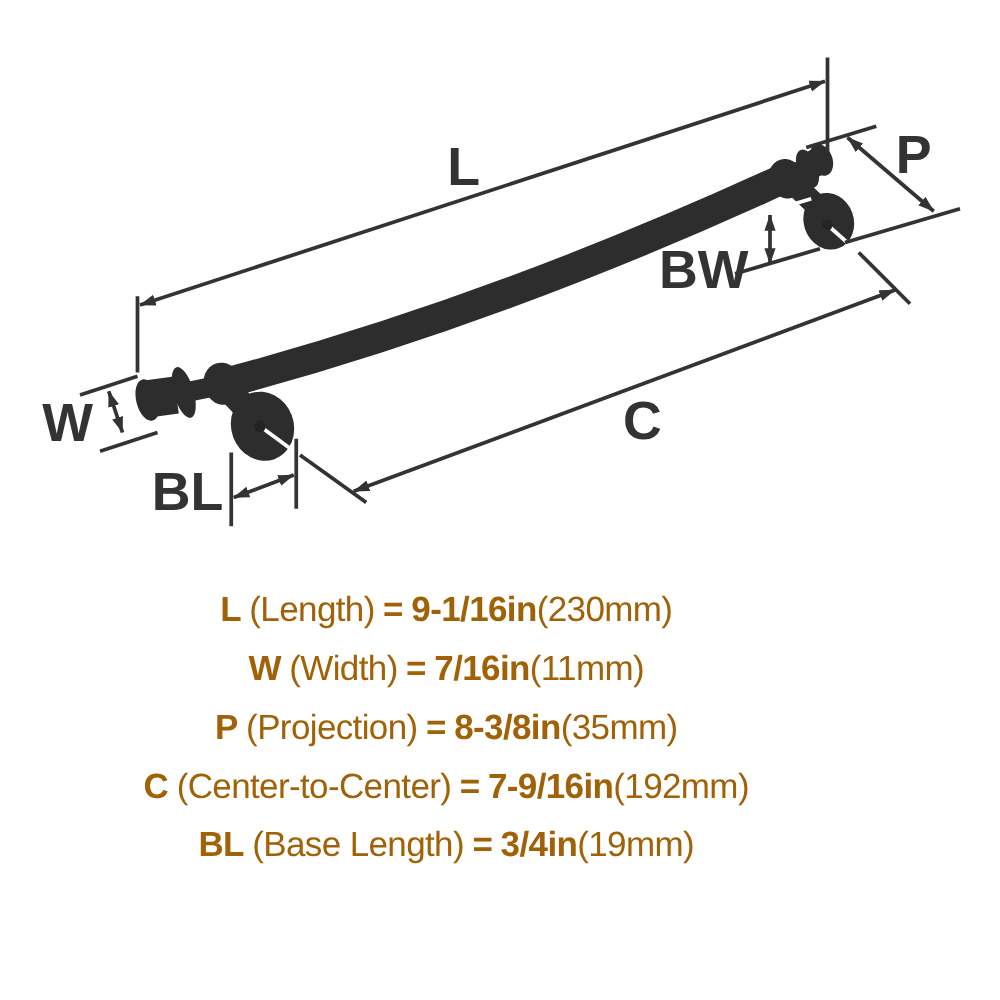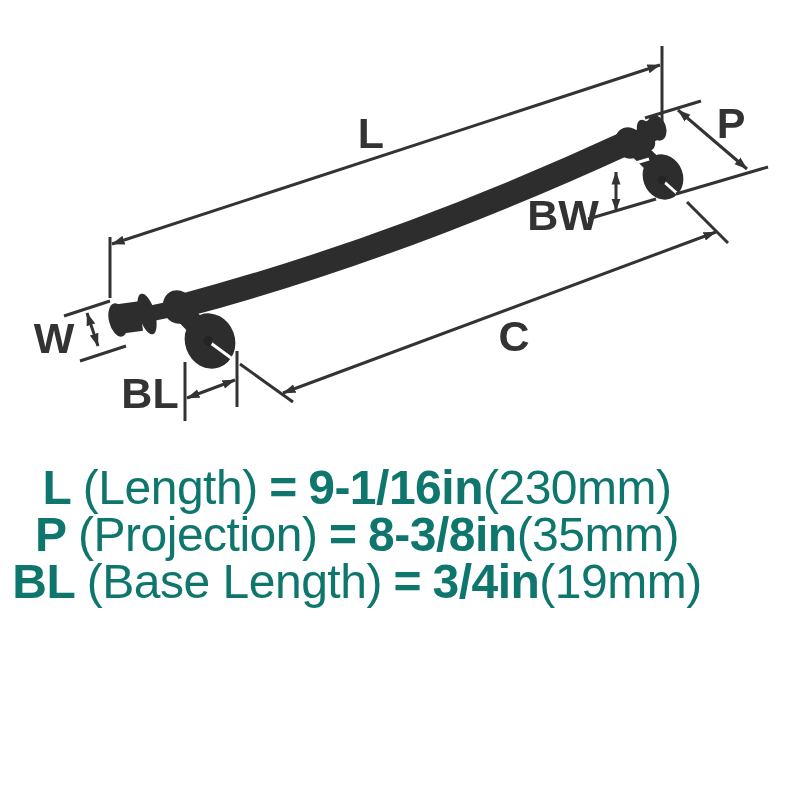--- a/index.html
+++ b/index.html
@@ -22,24 +22,24 @@
     font-size: 43px;
     fill: #333333;
     text-anchor: middle;
   }
   .specs {
     position: absolute;
     top: 464px;
     left: 0;
     width: 714px;
     text-align: center;
-    font-size: 48px;
+    font-size: 28px;
     line-height: 47px;
     letter-spacing: -0.5px;
-    color: #0f766e;
+    color: #a16207;
     white-space: nowrap;
   }
   .spec-row { height: 47px; }
   .spec-abbr { font-weight: bold; }
   .spec-name { font-weight: normal; margin-left: 0.24em; }
   .spec-eq   { font-weight: bold; margin-left: 0.24em; margin-right: 0.24em; }
   .spec-in   { font-weight: bold; }
   .spec-mm   { font-weight: normal; }
 </style>
 </head>
@@ -113,16 +113,18 @@
       <text class="dim-label" x="54" y="353">W</text>
       <text class="dim-label" x="731" y="138">P</text>
       <text class="dim-label" x="514" y="351">C</text>
       <text class="dim-label" x="150" y="408">BL</text>
       <text class="dim-label" x="563" y="230">BW</text>
     </g>
   </svg>
 
   <div class="specs">
     <div class="spec-row"><span class="spec-abbr">L</span><span class="spec-name">(Length)</span><span class="spec-eq">=</span><span class="spec-in">9-1/16in</span><span class="spec-mm">(230mm)</span></div>
+    <div class="spec-row"><span class="spec-abbr">W</span><span class="spec-name">(Width)</span><span class="spec-eq">=</span><span class="spec-in">7/16in</span><span class="spec-mm">(11mm)</span></div>
     <div class="spec-row"><span class="spec-abbr">P</span><span class="spec-name">(Projection)</span><span class="spec-eq">=</span><span class="spec-in">8-3/8in</span><span class="spec-mm">(35mm)</span></div>
+    <div class="spec-row"><span class="spec-abbr">C</span><span class="spec-name">(Center-to-Center)</span><span class="spec-eq">=</span><span class="spec-in">7-9/16in</span><span class="spec-mm">(192mm)</span></div>
     <div class="spec-row"><span class="spec-abbr">BL</span><span class="spec-name">(Base Length)</span><span class="spec-eq">=</span><span class="spec-in">3/4in</span><span class="spec-mm">(19mm)</span></div>
   </div>
 </div>
 
 </body></html>

